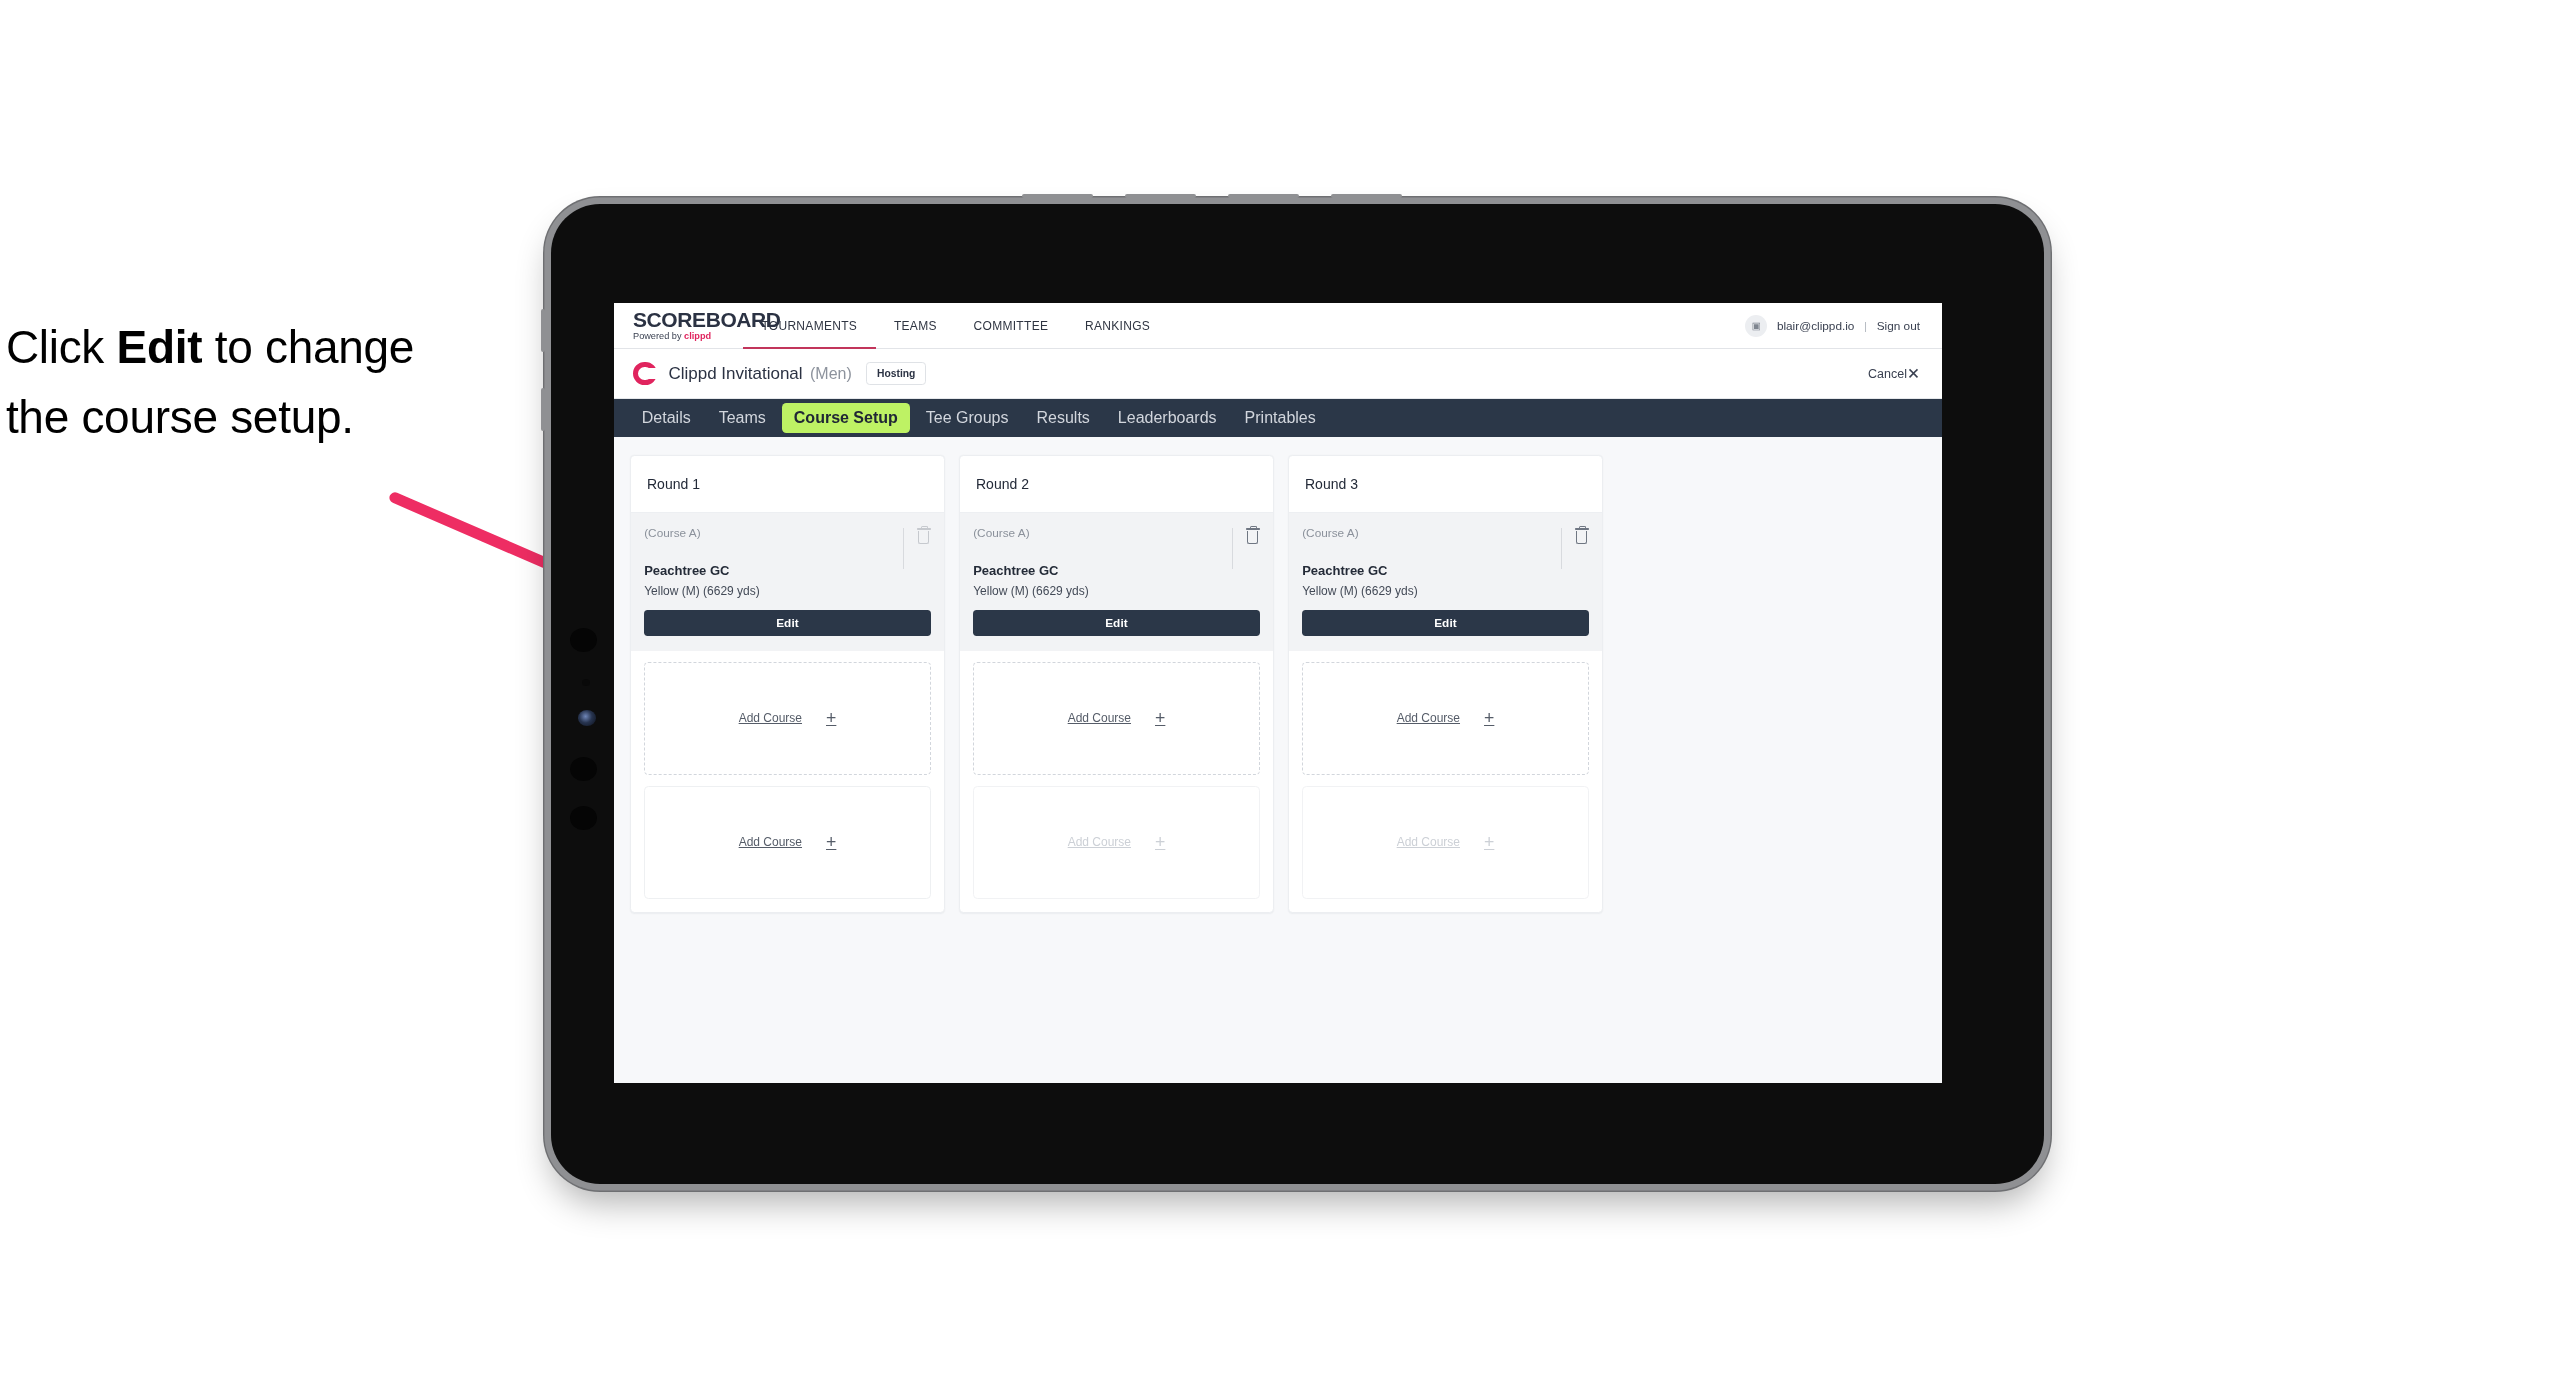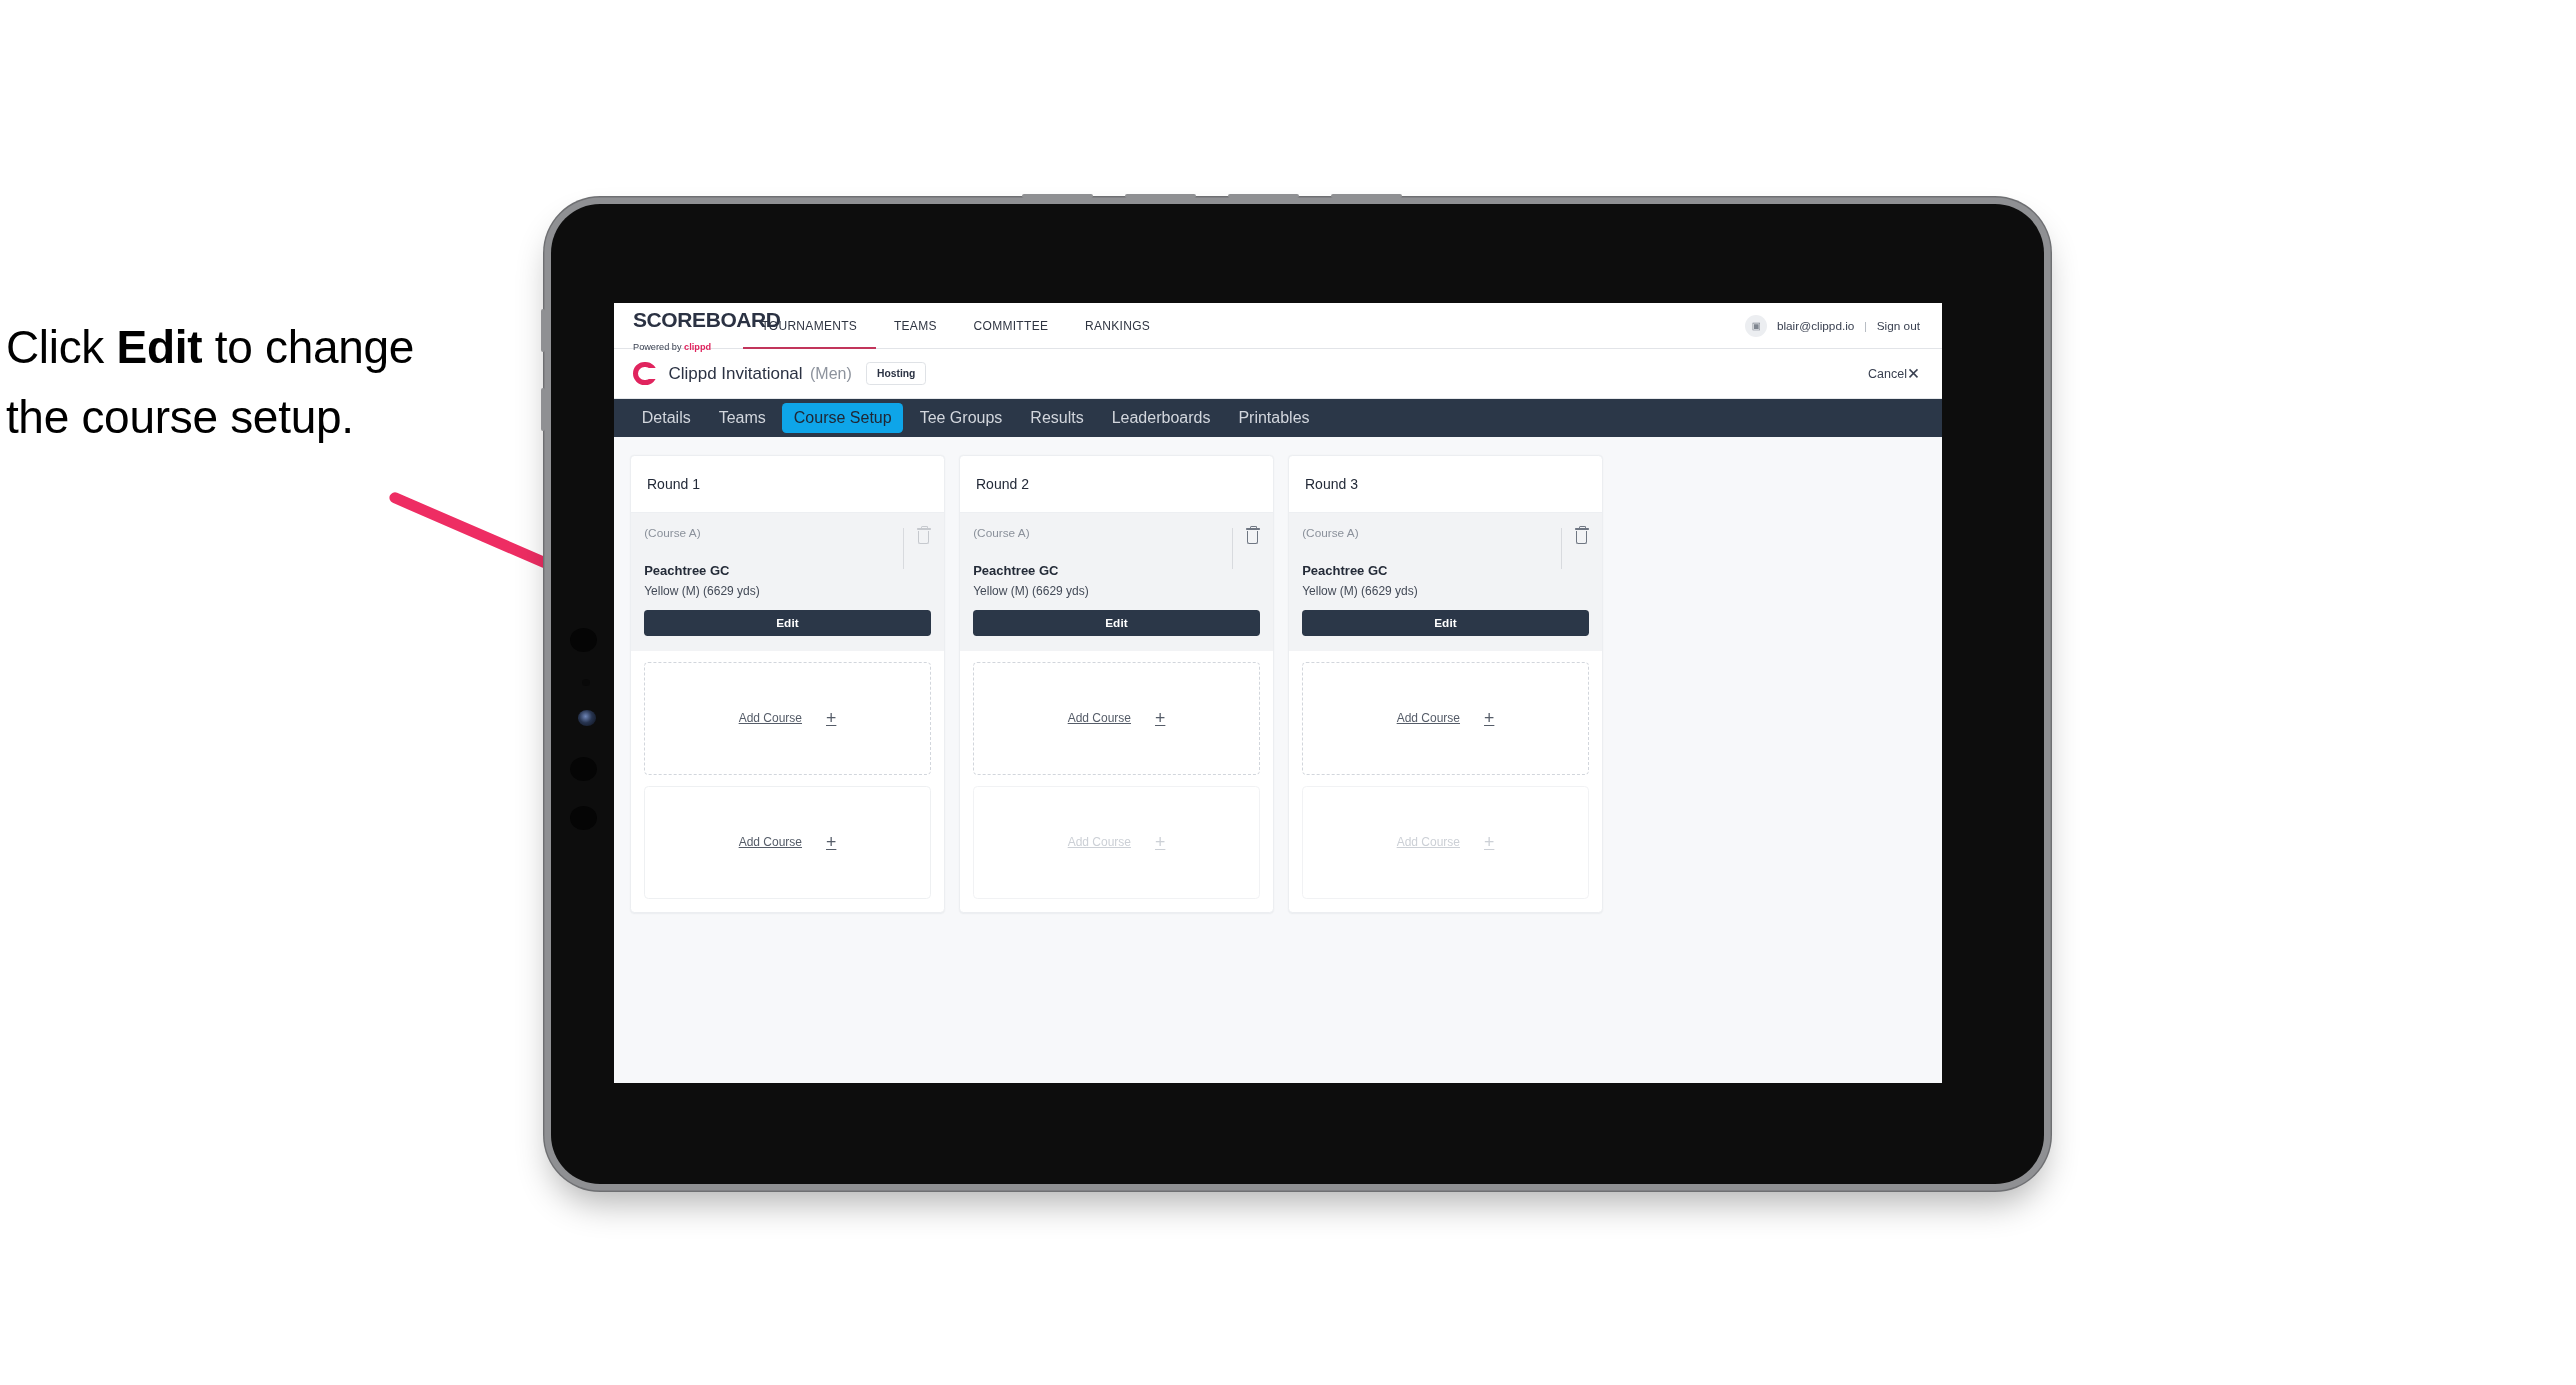--- a/index.html
+++ b/index.html
@@ -60,21 +60,21 @@
   .brandbar{
     height:46px; background:#fff; display:flex; align-items:stretch;
     border-bottom:0.7px solid #e2e4e8; position:relative;
   }
   .logo-block{ padding:6.6px 0 0 19px; width:129px; flex:none; }
   .logo-word{
     font-size:20.6px; font-weight:800; letter-spacing:-0.4px; color:#2b3243;
     line-height:1; font-family:"Liberation Sans", sans-serif;
     transform:scaleX(1.02); transform-origin:left center;
   }
-  .logo-sub{ font-size:9.2px; color:#3a4151; margin-top:13px; line-height:1; }
+  .logo-sub{ font-size:9.2px; color:#3a4151; margin-top:2px; line-height:1; }
   .logo-sub .cl{ color:#e0245e; font-weight:700; }
 
   .topnav{ display:flex; align-items:stretch; }
   .topnav .tn{
     display:flex; align-items:center; padding:0 18.4px;
     font-size:12px; letter-spacing:0.3px; color:#2f3542;
     position:relative; cursor:pointer;
   }
   .topnav .tn.active::after{
     content:""; position:absolute; left:0; right:0; bottom:-0.7px;
@@ -117,21 +117,21 @@
 
   
   .tabstrip{
     height:38px; background:#2b3748; display:flex; align-items:center;
     padding-left:16px; gap:4.4px;
   }
   .tab{
     font-size:16px; color:#d2d6dd; padding:6.6px 11.8px; border-radius:4.4px;
     cursor:pointer; line-height:1;
   }
-  .tab.active{ background:#0ea5e9; color:#202735; font-weight:400; }
+  .tab.active{ background:#bef264; color:#202735; font-weight:700; }
 
   
   .board{ display:flex; gap:14px; padding:18.4px 16px; align-items:flex-start; }
   .col{
     width:315px; flex:none; background:#fff;
     border:0.7px solid #eceef1; border-radius:4.4px;
     box-shadow:0 0.7px 1.5px rgba(20,30,50,0.05);
     overflow:hidden;
   }
   .col-hd{

